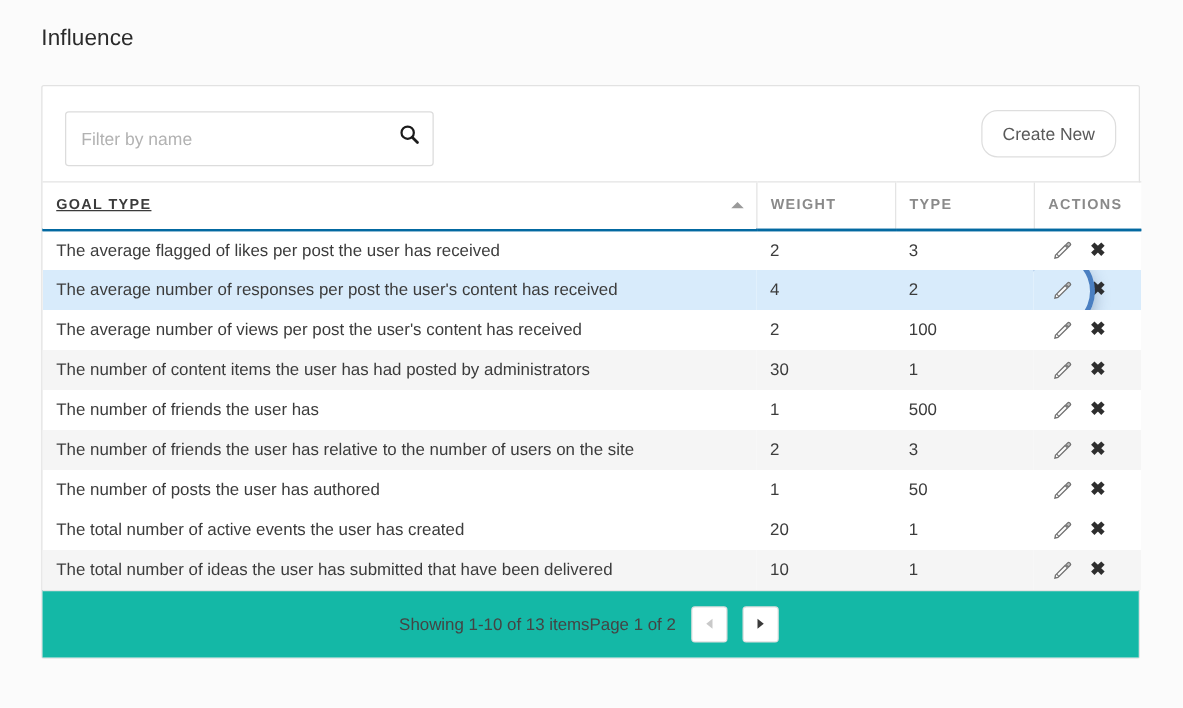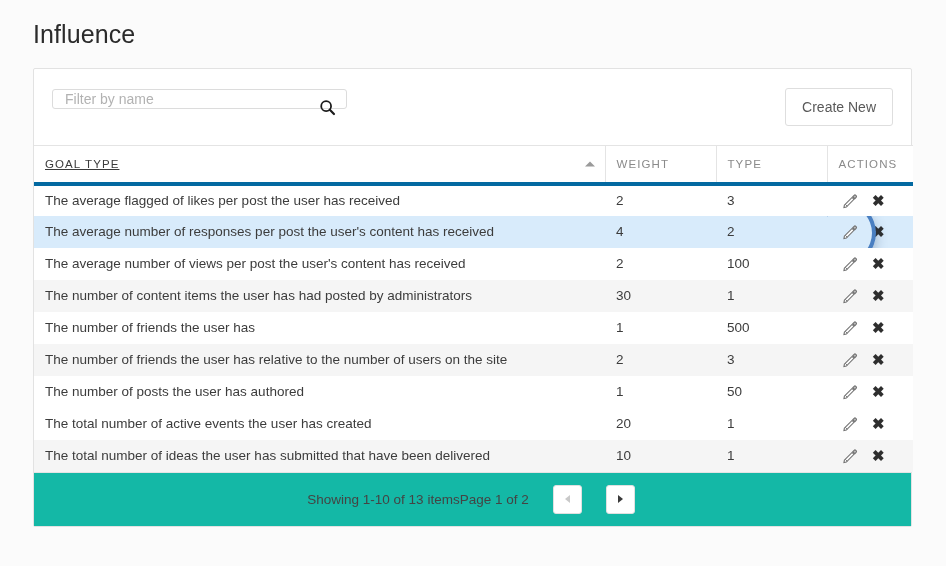--- a/index.html
+++ b/index.html
@@ -18,21 +18,21 @@
     width: 946px;
     height: 566px;
     background: #fbfbfb;
     overflow: hidden;
   }
 
   .page-title {
     position: absolute;
     left: 33px;
     top: 20px;
-    font-size: 25px;
+    font-size: 18px;
     font-weight: 400;
     color: #2b2b2b;
     letter-spacing: 0.1px;
   }
 
   .card {
     position: absolute;
     left: 33px;
     top: 68px;
     width: 879px;
@@ -51,21 +51,21 @@
     justify-content: space-between;
   }
 
   .search-wrap {
     position: relative;
     width: 295px;
     height: 36px;
   }
   .search-input {
     width: 100%;
-    height: 20px;
+    height: 44px;
     border: 1px solid #dcdcdc;
     border-radius: 3px;
     padding: 0 40px 0 12px;
     font-size: 14px;
     font-family: "Liberation Sans", sans-serif;
     color: #444;
     background: #fff;
     outline: none;
   }
   .search-input::placeholder { color: #b2b2b2; }
@@ -81,40 +81,40 @@
     justify-content: center;
     color: #222;
   }
 
   .create-btn {
     height: 38px;
     min-width: 104px;
     padding: 0 16px;
     background: #fff;
     border: 1px solid #dedede;
-    border-radius: 3px;
+    border-radius: 13px;
     color: #595959;
     font-size: 14px;
     font-family: "Liberation Sans", sans-serif;
     cursor: pointer;
   }
 
   
   table.grid {
     width: 100%;
     border-collapse: collapse;
     table-layout: fixed;
   }
   table.grid thead th {
     height: 38px;
     background: #fff;
     border-top: 1px solid #e4e4e4;
-    border-bottom: 4px solid #0369a1;
+    border-bottom: 2px solid #0369a1;
     font-size: 11.5px;
-    font-weight: 400;
+    font-weight: 700;
     letter-spacing: 1.1px;
     color: #8a8a8a;
     text-align: left;
     vertical-align: middle;
     padding: 0 0 0 11px;
     font-family: "Liberation Sans", sans-serif;
   }
   th.col-goal { width: 571px; padding-left: 11px; position: relative; }
   th.col-weight { width: 111px; border-left: 1px solid #e4e4e4; }
   th.col-value  { width: 111px; border-left: 1px solid #e4e4e4; }
@@ -201,21 +201,21 @@
     padding: 0 14px 0 11px;
     background: #14b8a6;
   }
   .showing {
     font-size: 13.5px;
     color: #444;
   }
   .pager {
     display: flex;
     align-items: center;
-    gap: 24px;
+    gap: 12px;
   }
   .page-label {
     font-size: 13.5px;
     color: #444;
   }
   .pg-btn {
     width: 29px; height: 29px;
     border: 1px solid #e0e0e0;
     border-radius: 3px;
     background: #fff;

